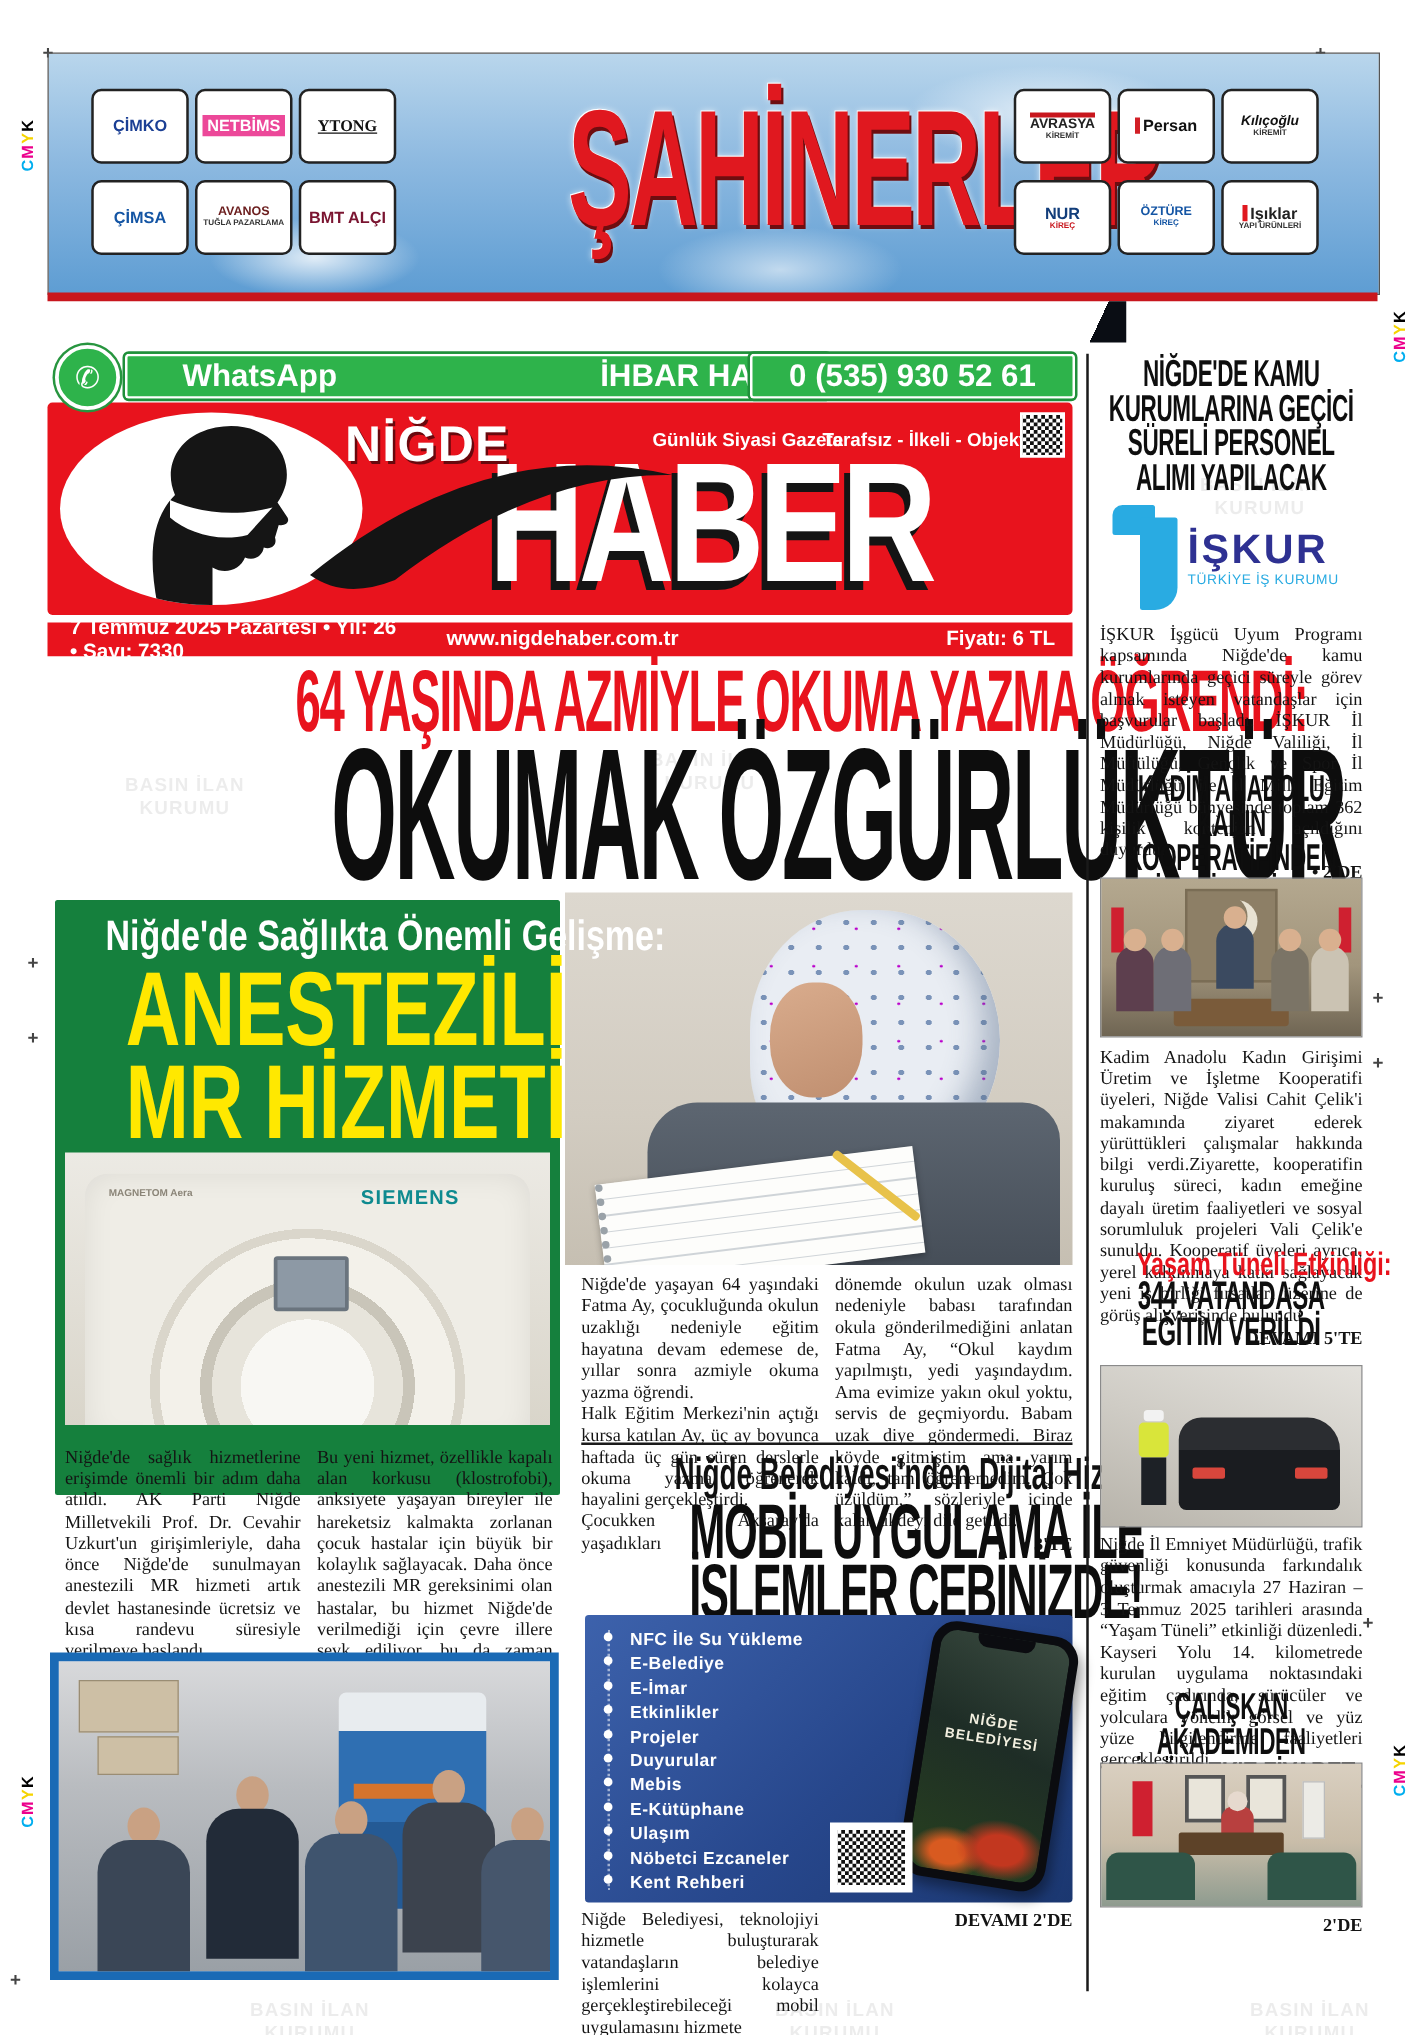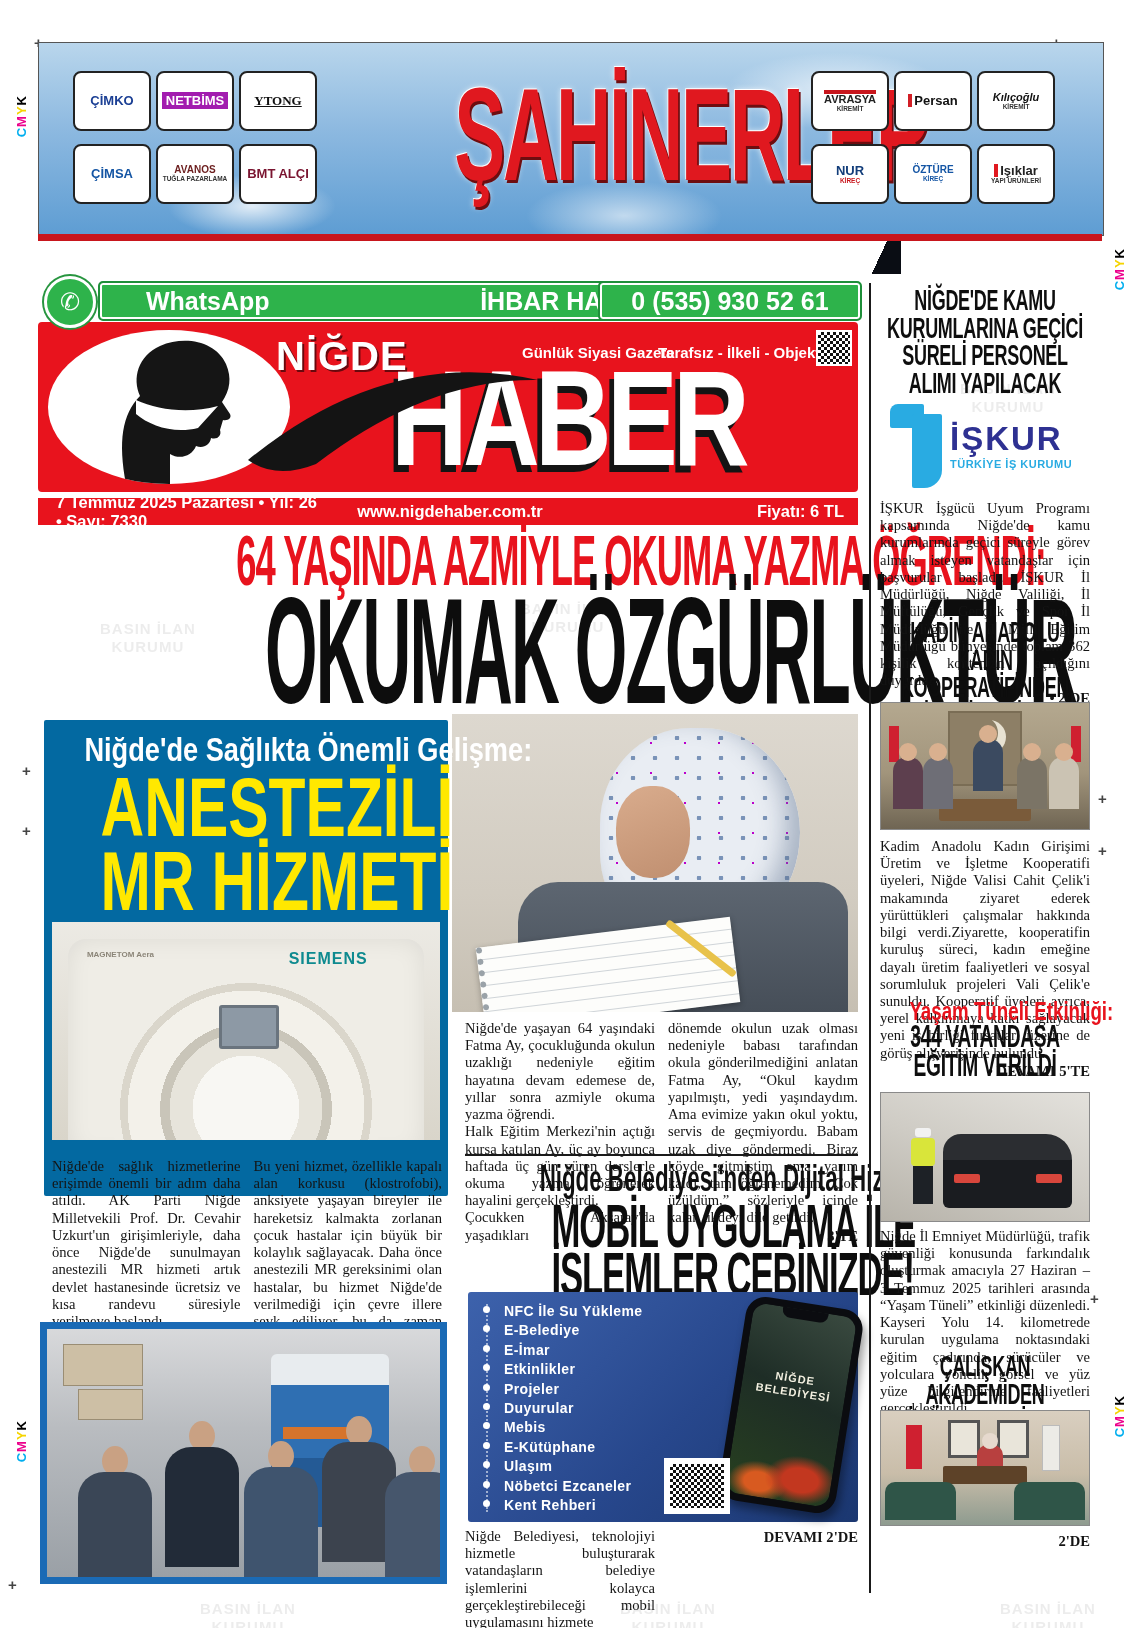--- a/index.html
+++ b/index.html
@@ -73,21 +73,21 @@
   .datebar{left:38px;top:498px;width:820px;height:27px;background:#e8131d;color:#fff;display:flex;
       align-items:center;font-weight:bold;font-size:16.5px;}
   
   .kicker{left:40px;top:526px;width:818px;text-align:center;color:#e8131d;font-size:70px;
       font-weight:900;white-space:nowrap;transform:scaleX(.52);transform-origin:50% 0;
       letter-spacing:-2px;line-height:1;}
   .headline{left:40px;top:584px;width:818px;text-align:center;color:#0d0d0d;font-size:150px;
       font-weight:900;white-space:nowrap;transform:scaleX(.45);transform-origin:50% 0;
       letter-spacing:-4px;line-height:.9;}
   
-  .bluebox{left:44px;top:720px;width:404px;height:476px;background:#0369a1;border-radius:2px;}
+  .bluebox{left:44px;top:720px;width:404px;height:476px;background:#15803d;border-radius:2px;}
   .hb-k{position:absolute;left:0;top:10px;width:100%;text-align:center;color:#fff;font-size:34px;
         font-weight:900;white-space:nowrap;transform:scaleX(.8);transform-origin:50% 0;}
   .hb-1{position:absolute;left:0;top:48px;width:100%;text-align:center;color:#ffe800;font-size:84px;
         font-weight:900;white-space:nowrap;transform:scaleX(.72);transform-origin:50% 0;line-height:.95;}
   .hb-2{position:absolute;left:0;top:122px;width:100%;text-align:center;color:#ffe800;font-size:84px;
         font-weight:900;white-space:nowrap;transform:scaleX(.72);transform-origin:50% 0;line-height:.95;}
   
   .photo{position:absolute;overflow:hidden;}
   .ph-mri{left:8px;top:202px;width:388px;height:218px;background:linear-gradient(180deg,#eceae4,#d9d5ca);}
   .mri-body{position:absolute;left:4%;top:8%;width:92%;height:100%;background:#efede6;border-radius:18px;
@@ -215,21 +215,21 @@
   <span class="plus" style="left:8px;top:1576px">+</span>
   <span class="plus" style="left:1090px;top:1290px">+</span>
 
   <div class="abs banner">
     <div class="lgrid" style="left:34px;top:28px">
       <div class="lbox">
           <span class="ll" style="color:#1b3f94">ÇİMKO</span>
           <span class="ls"></span>
         </div>
       <div class="lbox">
-          <span class="ll" style="color:#fff;background:#a21caf;padding:2px 4px">NETBİMS</span>
+          <span class="ll" style="color:#fff;background:#ec4899;padding:2px 4px">NETBİMS</span>
           <span class="ls"></span>
         </div>
       <div class="lbox">
           <span class="ll" style="color:#111;font-family:'Liberation Serif',serif;text-decoration:underline">YTONG</span>
           <span class="ls"></span>
         </div>
       <div class="lbox">
           <span class="ll" style="color:#1455a4">ÇİMSA</span>
           <span class="ls"></span>
         </div>
@@ -427,21 +427,21 @@
 KURUMLARINA GEÇİCİ
 SÜRELİ PERSONEL
 ALIMI YAPILACAK</div>
   </div>
   <div class="abs" style="left:884px;top:398px;width:206px;height:96px">
     <div class="iskur-ico">
       <div class="a"></div>
       <div class="b"></div>
     </div>
     <div style="position:absolute;left:66px;top:22px;font-size:33px;font-weight:900;color:#2e3192;letter-spacing:2px">İŞKUR</div>
-    <div style="position:absolute;left:66px;top:60px;font-size:11px;font-weight:bold;color:#29abe2;letter-spacing:.5px">TÜRKİYE İŞ KURUMU</div>
+    <div style="position:absolute;left:66px;top:60px;font-size:11px;font-weight:normal;color:#29abe2;letter-spacing:.5px">TÜRKİYE İŞ KURUMU</div>
   </div>
   <div class="abs" style="left:880px;top:500px;width:210px">
     <div class="bt">İŞKUR İşgücü Uyum Programı kapsamında Niğde'de kamu kurumlarında geçici süreyle görev almak isteyen vatandaşlar için başvurular başladı. İŞKUR İl Müdürlüğü, Niğde Valiliği, İl Müftülüğü, Gençlik ve Spor İl Müdürlüğü ile İl Milli Eğitim Müdürlüğü bünyesinde toplam 362 kişilik kontenjan açıldığını duyurdu.</div>
     <strong class="more">• 2'DE</strong>
   </div>
 
   <div class="abs" style="left:880px;top:618px;width:210px">
     <div class="rhead">KADİM ANADOLU
 KADIN KOOPERATİFİNDEN
 VALİ ÇELİK'E ZİYARET</div>

